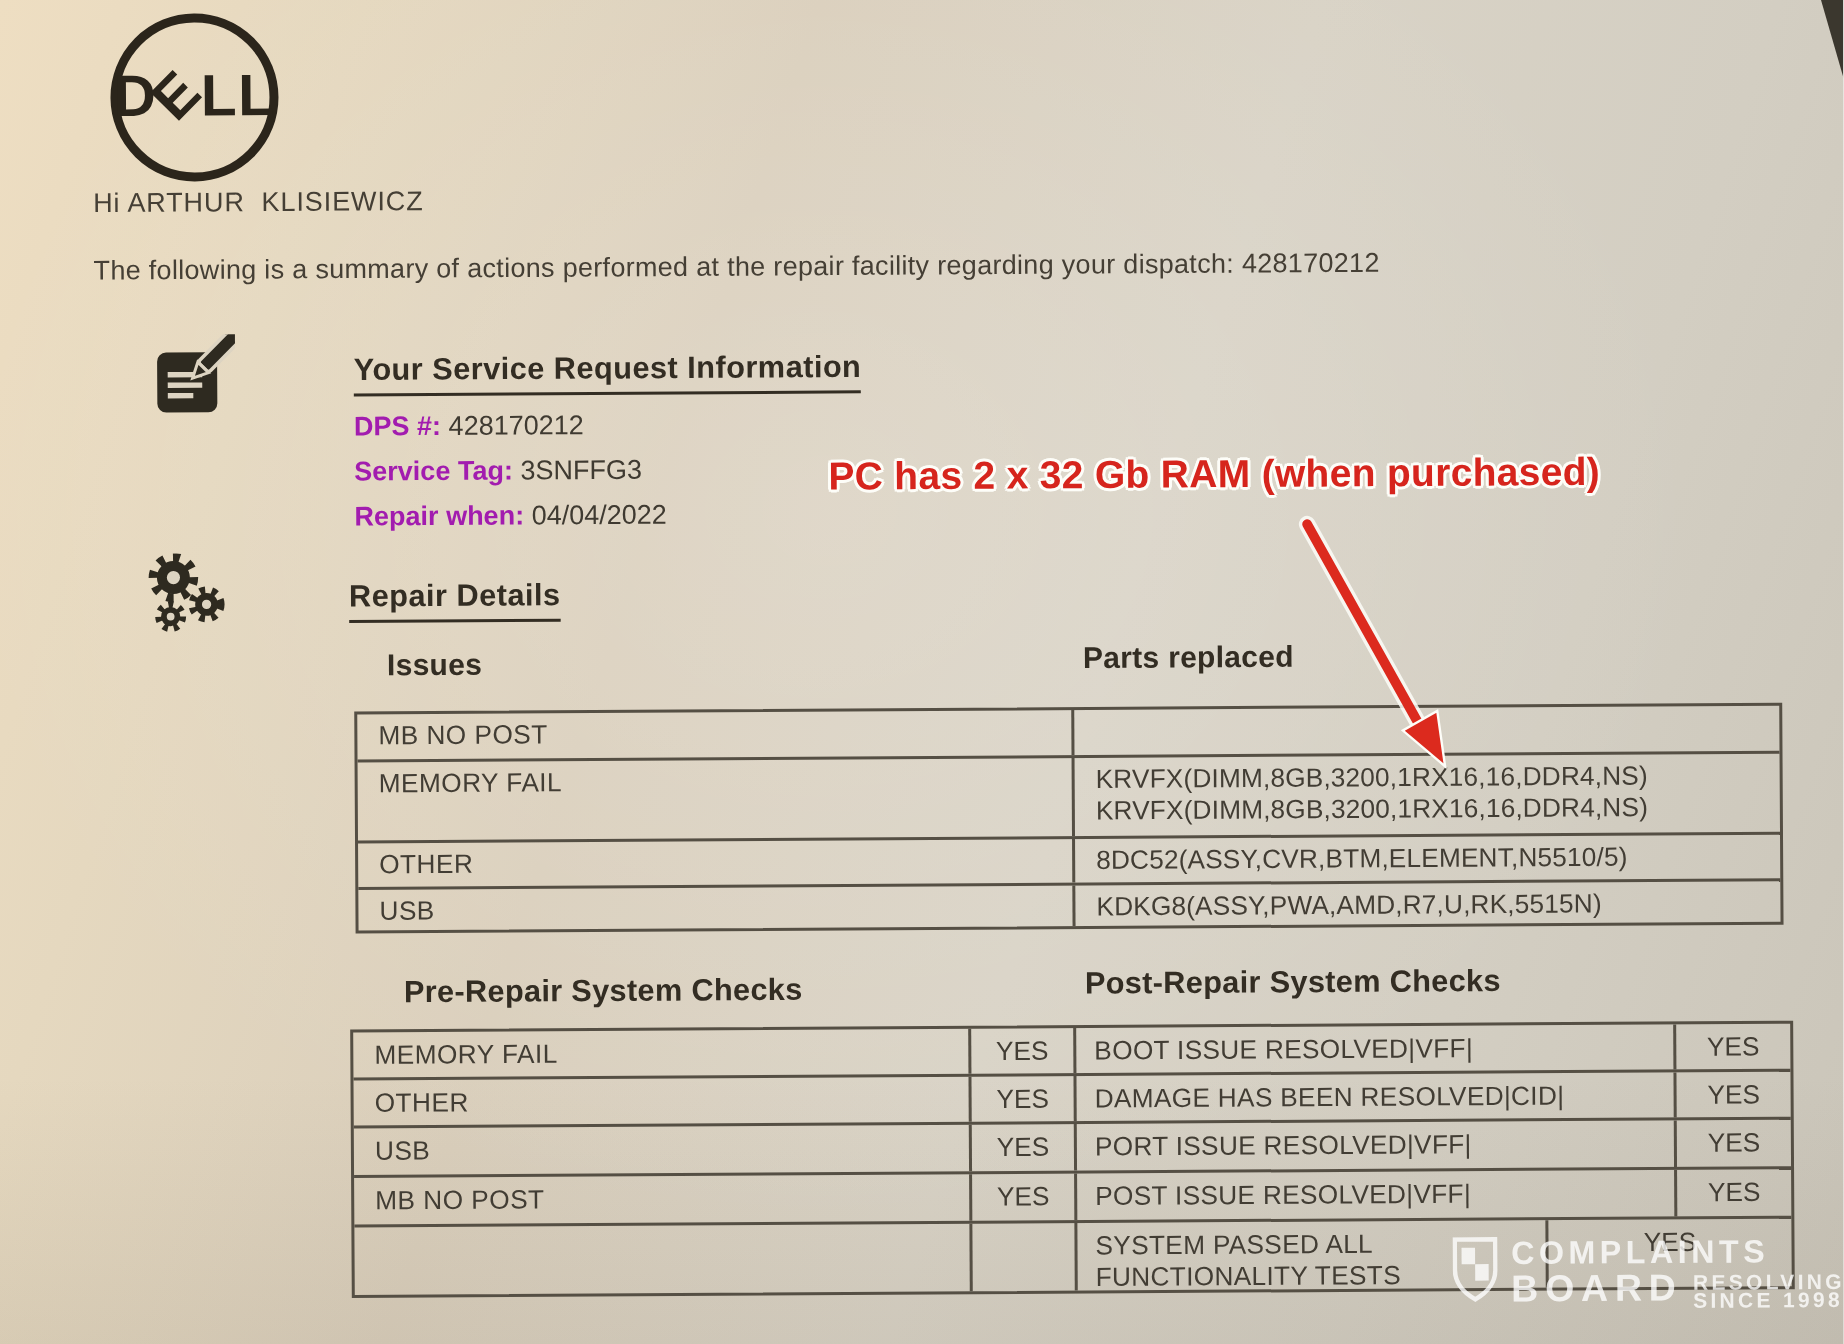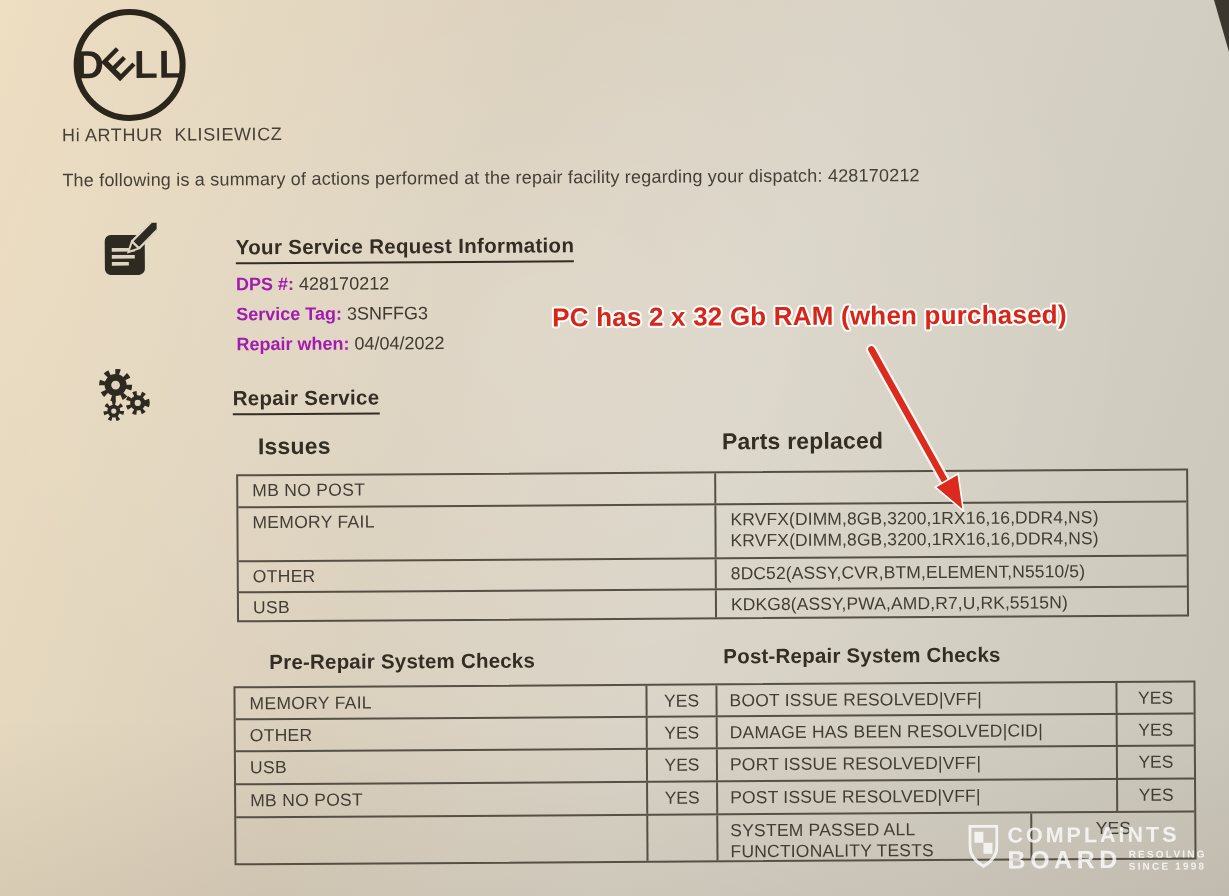--- a/index.html
+++ b/index.html
@@ -40,21 +40,21 @@
 
   
   .annotation{
     left:553px;top:302px;font-size:26px;font-weight:bold;color:#d6251d;letter-spacing:.2px;
     text-shadow:-2px 0 0 #fdfdf8,2px 0 0 #fdfdf8,0 -2px 0 #fdfdf8,0 2px 0 #fdfdf8,
                 -1.5px -1.5px 0 #fdfdf8,1.5px 1.5px 0 #fdfdf8,-1.5px 1.5px 0 #fdfdf8,1.5px -1.5px 0 #fdfdf8;
     white-space:pre;
   }
 
   
-  .col-head{font-weight:bold;font-size:23px;color:#332d23;letter-spacing:.2px;}
+  .col-head{font-weight:bold;font-size:20px;color:#332d23;letter-spacing:.2px;}
   .issues-head{left:258px;top:431px;}
   .parts-head{left:722px;top:429px;}
   .pre-head{left:268px;top:648px;font-size:20.5px;}
   .post-head{left:722px;top:645px;font-size:20.5px;}
 
   
   .table1{left:236px;top:472px;width:948px;border:2.5px solid #554f44;}
   .t1-row{display:flex;border-top:2px solid #554f44;}
   .t1-row:first-child{border-top:none;}
   .t1-issue{width:462px;border-right:2px solid #554f44;padding:4px 0 0 14px;
@@ -73,21 +73,21 @@
   .t2-post{width:386px;border-right:2px solid #554f44;padding:5px 0 0 12px;
     font-size:17.5px;color:#423d34;letter-spacing:.2px;line-height:21px;}
   .t2-postyes{flex:1;padding-top:5px;text-align:center;font-size:17.5px;color:#423d34;}
   .r2-a{height:30px;} .r2-b{height:30px;} .r2-c{height:31px;} .r2-d{height:31px;} .r2-e{height:45px;}
 
   
   .watermark{left:966px;top:827px;display:flex;gap:9px;color:#ffffff;opacity:.78;align-items:flex-start;}
   .wm-text1{font-weight:bold;font-size:21.5px;letter-spacing:3px;line-height:23px;}
   .wm-row2{display:flex;align-items:flex-start;gap:7px;}
   .wm-text2{font-weight:bold;font-size:25px;letter-spacing:4.5px;line-height:25px;}
-  .wm-small{font-size:10px;letter-spacing:2.2px;line-height:12px;padding-top:2px;font-weight:bold;}
+  .wm-small{font-size:14px;letter-spacing:2.2px;line-height:12px;padding-top:2px;font-weight:bold;}
 
   .corner-dark{right:0;top:0;width:15px;height:52px;background:#3b372e;
     clip-path:polygon(100% 0,100% 100%,0 0);}
 
   svg{display:block;}
 </style>
 </head>
 <body>
 
 <div id="doc">
@@ -134,21 +134,21 @@
         <circle r="3.1" fill="#ddd4c2"></circle>
       </g>
       <g transform="translate(20,42)">
         <circle r="8" fill="none" stroke="#2e2a20" stroke-width="4.6" stroke-dasharray="3.2 4"></circle>
         <circle r="6.4" fill="#2e2a20"></circle>
         <circle r="2.6" fill="#ddd4c2"></circle>
       </g>
     </svg>
   </div>
 
-  <div class="abs section-title rd-title">Repair Service</div>
+  <div class="abs section-title rd-title">Repair Details</div>
   <div class="abs col-head issues-head">Issues</div>
   <div class="abs col-head parts-head">Parts replaced</div>
 
   <div class="abs table1">
     <div class="t1-row r-h34">
       <div class="t1-issue">MB NO POST</div>
       <div class="t1-parts"></div>
     </div>
     <div class="t1-row r-h56">
       <div class="t1-issue">MEMORY FAIL</div>

